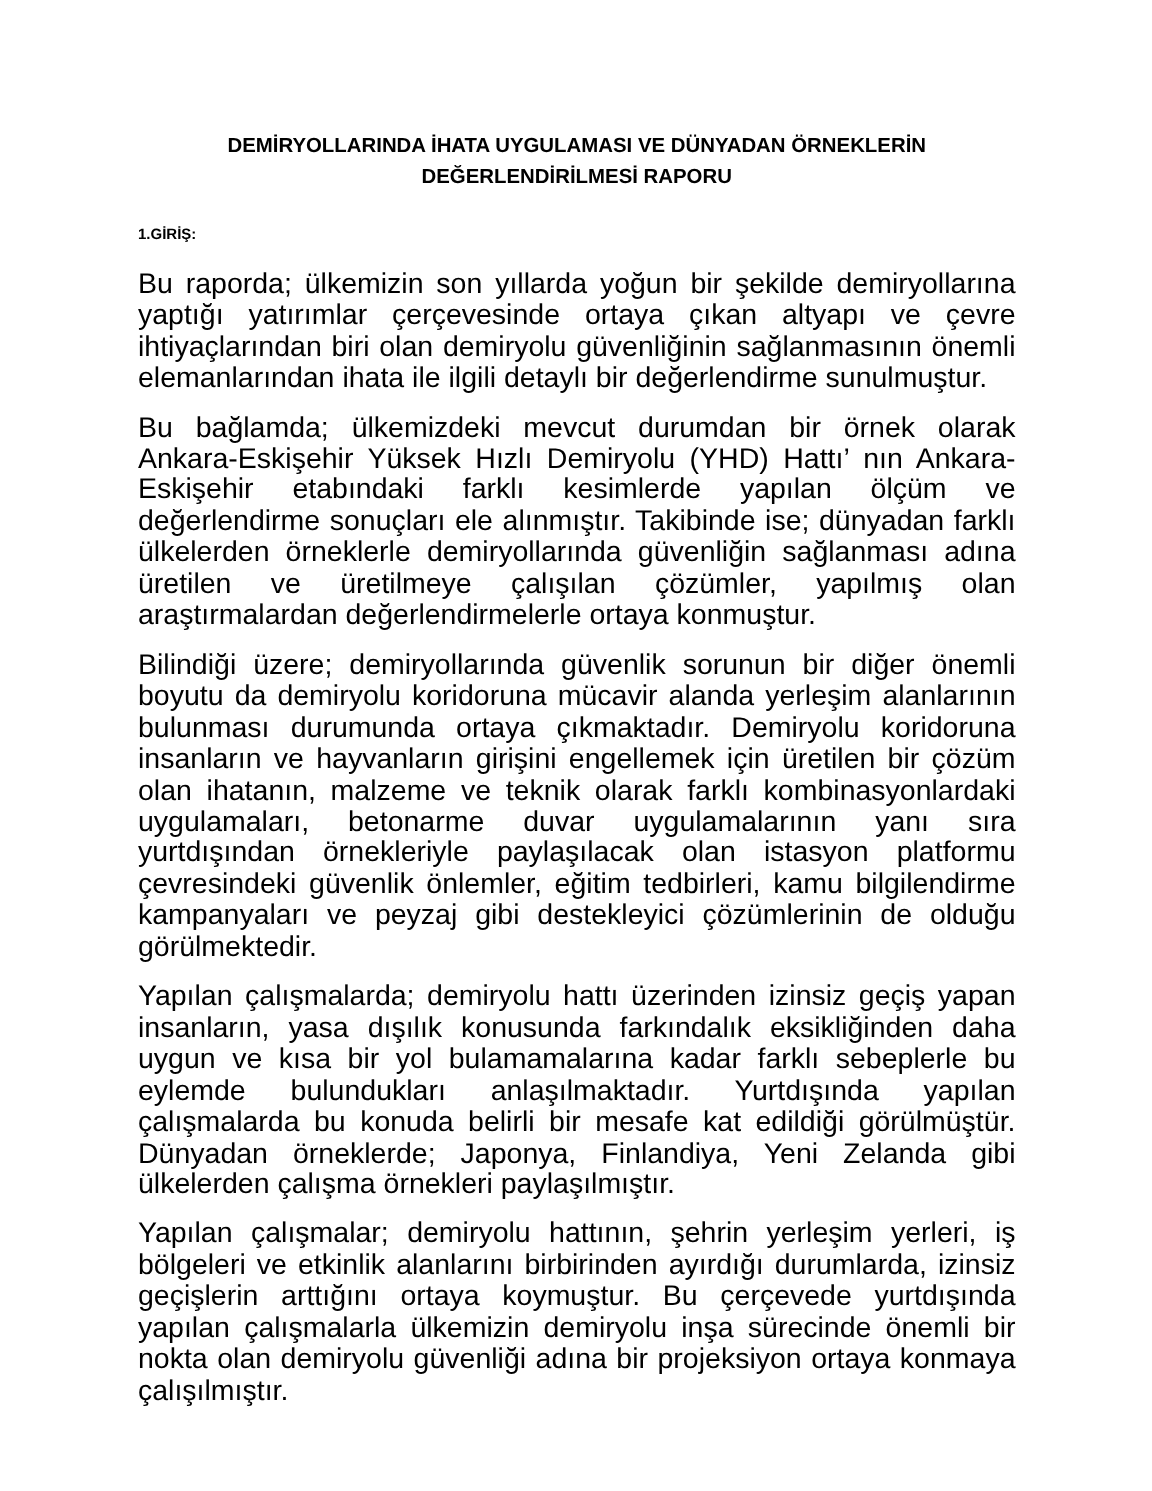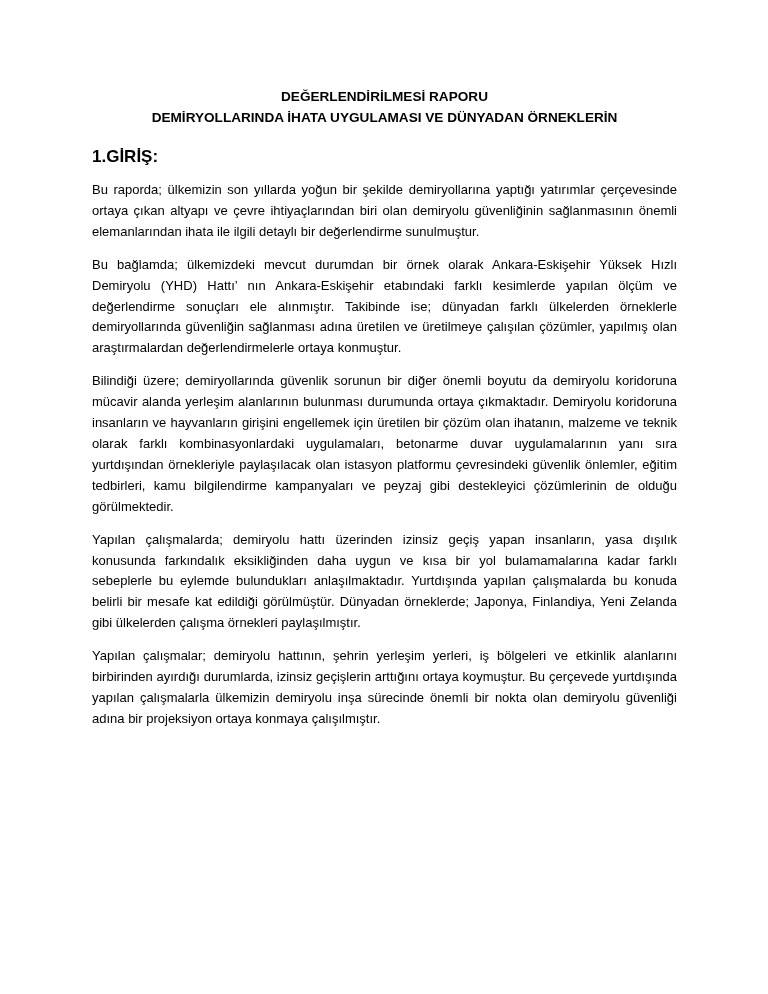--- a/index.html
+++ b/index.html
@@ -25,39 +25,39 @@
       text-align: center;
       font-weight: bold;
       font-size: 13.6px;
       line-height: 21px;
       margin: 0 0 19px 0;
       letter-spacing: 0px;
     }
     .title span { display: block; }
     .section-heading {
       font-weight: bold;
-      font-size: 17px;
+      font-size: 10px;
       line-height: 20px;
       margin: 0 0 13px 0;
     }
     .para {
-      font-size: 13px;
+      font-size: 19px;
       line-height: 20.9px;
       text-align: justify;
       margin: 0 0 12px 0;
       word-spacing: 0px;
     }
   </style>
 </head>
 <body>
 
 <div class="page">
   <h1 class="title">
+    <span>DEMİRYOLLARINDA İHATA UYGULAMASI VE DÜNYADAN ÖRNEKLERİN</span>
     <span>DEĞERLENDİRİLMESİ RAPORU</span>
-    <span>DEMİRYOLLARINDA İHATA UYGULAMASI VE DÜNYADAN ÖRNEKLERİN</span>
   </h1>
 
   <h2 class="section-heading">1.GİRİŞ:</h2>
 
   <p class="para">Bu raporda; ülkemizin son yıllarda yoğun bir şekilde demiryollarına yaptığı yatırımlar çerçevesinde ortaya çıkan altyapı ve çevre ihtiyaçlarından biri olan demiryolu güvenliğinin sağlanmasının önemli elemanlarından ihata ile ilgili detaylı bir değerlendirme sunulmuştur.</p>
   <p class="para">Bu bağlamda; ülkemizdeki mevcut durumdan bir örnek olarak Ankara-Eskişehir Yüksek Hızlı Demiryolu (YHD) Hattı’ nın Ankara-Eskişehir etabındaki farklı kesimlerde yapılan ölçüm ve değerlendirme sonuçları ele alınmıştır. Takibinde ise; dünyadan farklı ülkelerden örneklerle demiryollarında güvenliğin sağlanması adına üretilen ve üretilmeye çalışılan çözümler, yapılmış olan araştırmalardan değerlendirmelerle ortaya konmuştur.</p>
   <p class="para">Bilindiği üzere; demiryollarında güvenlik sorunun bir diğer önemli boyutu da demiryolu koridoruna mücavir alanda yerleşim alanlarının bulunması durumunda ortaya çıkmaktadır. Demiryolu koridoruna insanların ve hayvanların girişini engellemek için üretilen bir çözüm olan ihatanın, malzeme ve teknik olarak farklı kombinasyonlardaki uygulamaları, betonarme duvar uygulamalarının yanı sıra yurtdışından örnekleriyle paylaşılacak olan istasyon platformu çevresindeki güvenlik önlemler, eğitim tedbirleri, kamu bilgilendirme kampanyaları ve peyzaj gibi destekleyici çözümlerinin de olduğu görülmektedir.</p>
   <p class="para">Yapılan çalışmalarda; demiryolu hattı üzerinden izinsiz geçiş yapan insanların, yasa dışılık konusunda farkındalık eksikliğinden daha uygun ve kısa bir yol bulamamalarına kadar farklı sebeplerle bu eylemde bulundukları anlaşılmaktadır. Yurtdışında yapılan çalışmalarda bu konuda belirli bir mesafe kat edildiği görülmüştür. Dünyadan örneklerde; Japonya, Finlandiya, Yeni Zelanda gibi ülkelerden çalışma örnekleri paylaşılmıştır.</p>
   <p class="para">Yapılan çalışmalar; demiryolu hattının, şehrin yerleşim yerleri, iş bölgeleri ve etkinlik alanlarını birbirinden ayırdığı durumlarda, izinsiz geçişlerin arttığını ortaya koymuştur. Bu çerçevede yurtdışında yapılan çalışmalarla ülkemizin demiryolu inşa sürecinde önemli bir nokta olan demiryolu güvenliği adına bir projeksiyon ortaya konmaya çalışılmıştır.</p>
 </div>

